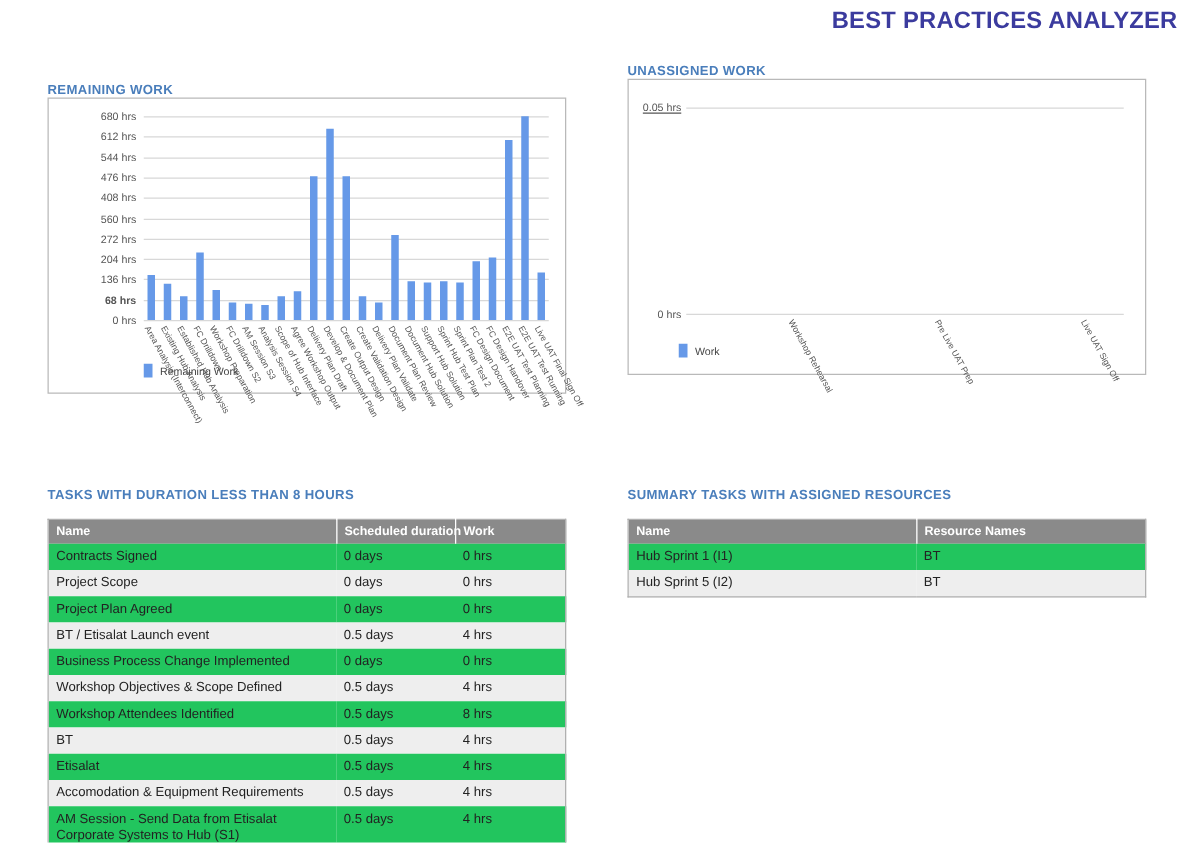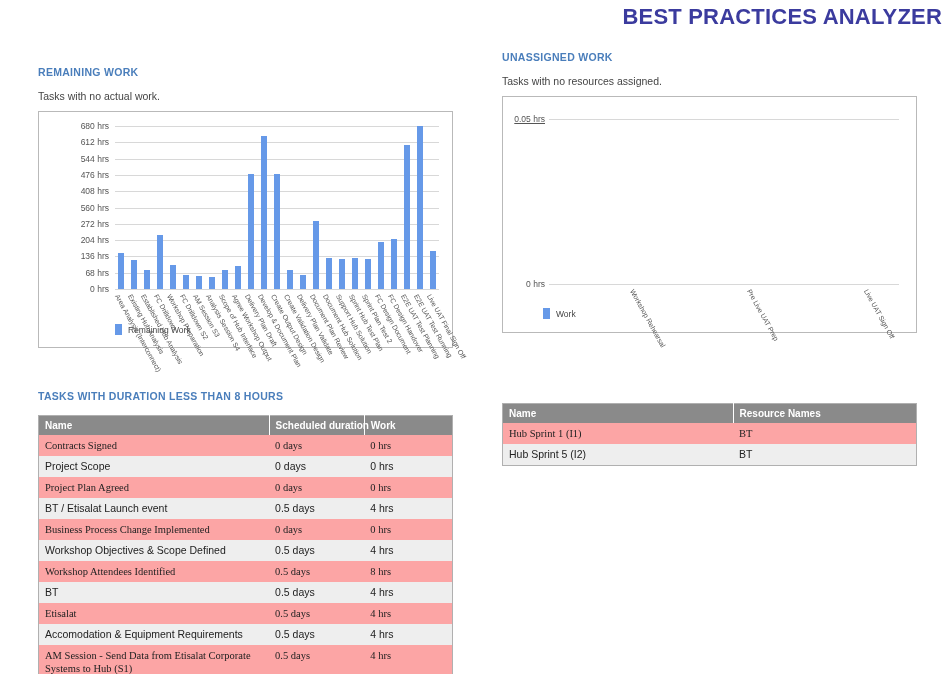--- a/index.html
+++ b/index.html
@@ -16,21 +16,21 @@
     position: relative;
   }
   #page-title {
     position: absolute;
     top: 0px;
     left: 0px;
     width: 950px;
     text-align: right;
     padding-right: 8px;
     box-sizing: border-box;
-    font-size: 22px;
+    font-size: 19px;
     font-weight: bold;
     color: #3b3b9e;
     letter-spacing: 0.2px;
     line-height: 34px;
   }
   .section-title {
     font-size: 10.5px;
     font-weight: bold;
     color: #4a7ebb;
     letter-spacing: 0.3px;
@@ -143,39 +143,38 @@
     white-space: nowrap;
   }
   table.report th:last-child { border-right: none; }
   table.report td {
     padding: 4px 6px;
     font-size: 10.5px;
     color: #222222;
     vertical-align: top;
     line-height: 13px;
   }
-  table.report tr.odd td { background: #fca5a5; font-family: Liberation Serif, serif; }
+  table.report tr.odd td { background: #22c55e; }
   table.report tr.even td { background: #eeeeee; }
   #tasks-short-table { width: 415px; border: 1px solid #b0b0b0; }
   #summary-tasks-table { width: 415px; border: 1px solid #b0b0b0; }
 </style>
 </head>
 <body>
 
 <div id="page-title">BEST PRACTICES ANALYZER</div>
 
 <div id="remaining-work-section">
   <div class="section-title">REMAINING WORK</div>
-  <div class="section-sub chart-sub">Tasks with no actual work.</div>
   <div class="chart-box" id="remaining-chart-box">
     <div id="remaining-plot" class="plot" style="left: 76px; top: 14px; width: 324px; height: 163px;">
         <div class="gridline" style="left: 0px; top: 163px; width: 324px;"></div>
         <div class="axis-label" style="left: -62px; top: 158px; width: 56px;">0 hrs</div>
         <div class="gridline" style="left: 0px; top: 146.7px; width: 324px;"></div>
-        <div class="axis-label" style="left: -62px; top: 141.7px; width: 56px;">68 hrs</div>
+        <div class="axis-label" style="left: -62px; top: 141.7px; width: 56px; font-weight: bold;">68 hrs</div>
         <div class="gridline" style="left: 0px; top: 130.4px; width: 324px;"></div>
         <div class="axis-label" style="left: -62px; top: 125.4px; width: 56px;">136 hrs</div>
         <div class="gridline" style="left: 0px; top: 114.1px; width: 324px;"></div>
         <div class="axis-label" style="left: -62px; top: 109.1px; width: 56px;">204 hrs</div>
         <div class="gridline" style="left: 0px; top: 97.8px; width: 324px;"></div>
         <div class="axis-label" style="left: -62px; top: 92.8px; width: 56px;">272 hrs</div>
         <div class="gridline" style="left: 0px; top: 81.5px; width: 324px;"></div>
         <div class="axis-label" style="left: -62px; top: 76.5px; width: 56px;">560 hrs</div>
         <div class="gridline" style="left: 0px; top: 65.2px; width: 324px;"></div>
         <div class="axis-label" style="left: -62px; top: 60.2px; width: 56px;">408 hrs</div>
@@ -240,21 +239,20 @@
       <div class="xtick" style="left: 340.68px; top: 181px;">FC Design Document</div>
       <div class="xtick" style="left: 353.64px; top: 181px;">FC Design Handover</div>
       <div class="xtick" style="left: 366.6px; top: 181px;">E2E UAT Test Planning</div>
       <div class="xtick" style="left: 379.56px; top: 181px;">E2E UAT Test Running</div>
       <div class="xtick" style="left: 392.52px; top: 181px;">Live UAT Final Sign Off</div>
     </div>
 </div>
 
 <div id="unassigned-work-section">
   <div class="section-title">UNASSIGNED WORK</div>
-  <div class="section-sub chart-sub">Tasks with no resources assigned.</div>
   <div class="chart-box" id="unassigned-chart-box">
     <div id="unassigned-plot" class="plot" style="left: 46px; top: 22px; width: 350px; height: 165px;">
         <div class="gridline" style="left: 0px; top: 165px; width: 350px;"></div>
         <div class="axis-label" style="left: -44px; top: 160px; width: 40px;">0 hrs</div>
         <div class="gridline" style="left: 0px; top: 0px; width: 350px;"></div>
         <div class="axis-label" style="left: -44px; top: -5px; width: 40px; text-decoration: underline;">0.05 hrs</div>
         <div class="bar" style="left: 55.3333px; height: 0px;"></div>
         <div class="bar" style="left: 172px; height: 0px;"></div>
         <div class="bar" style="left: 288.667px; height: 0px;"></div>
       </div>
@@ -337,20 +335,21 @@
         <tr class="odd">
           <td>AM Session - Send Data from Etisalat Corporate Systems to Hub (S1)</td>
           <td>0.5 days</td>
           <td>4 hrs</td>
         </tr>
       </tbody>
   </table>
 </div>
 
 <div id="summary-tasks-section">
+  <div class="section-title">SUMMARY TASKS WITH ASSIGNED RESOURCES</div>
   <table class="report" id="summary-tasks-table">
     <colgroup>
         <col style="width:230px">
         <col style="width:183px">
       </colgroup>
     <thead>
         <tr id="summary-tasks-head">
           <th>Name</th>
           <th>Resource Names</th>
         </tr>

